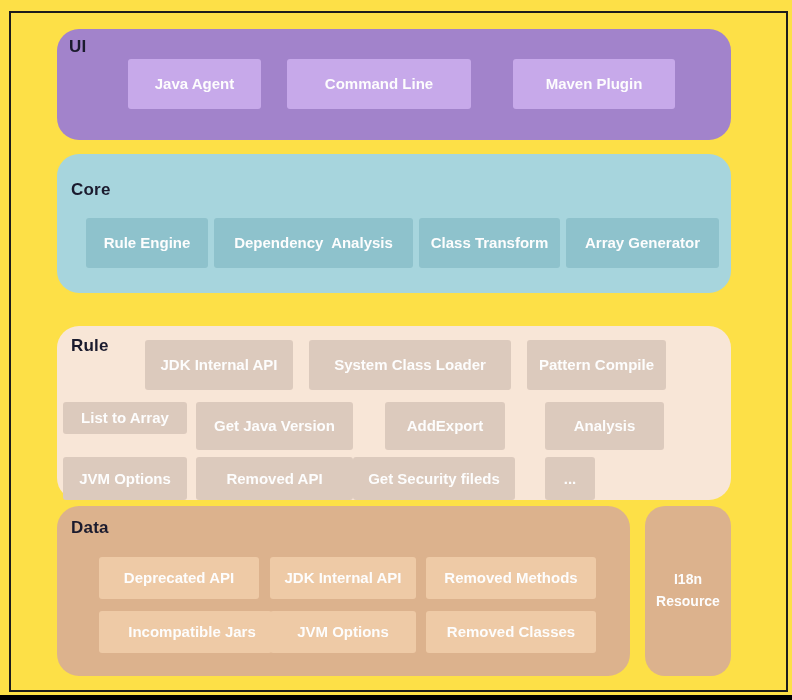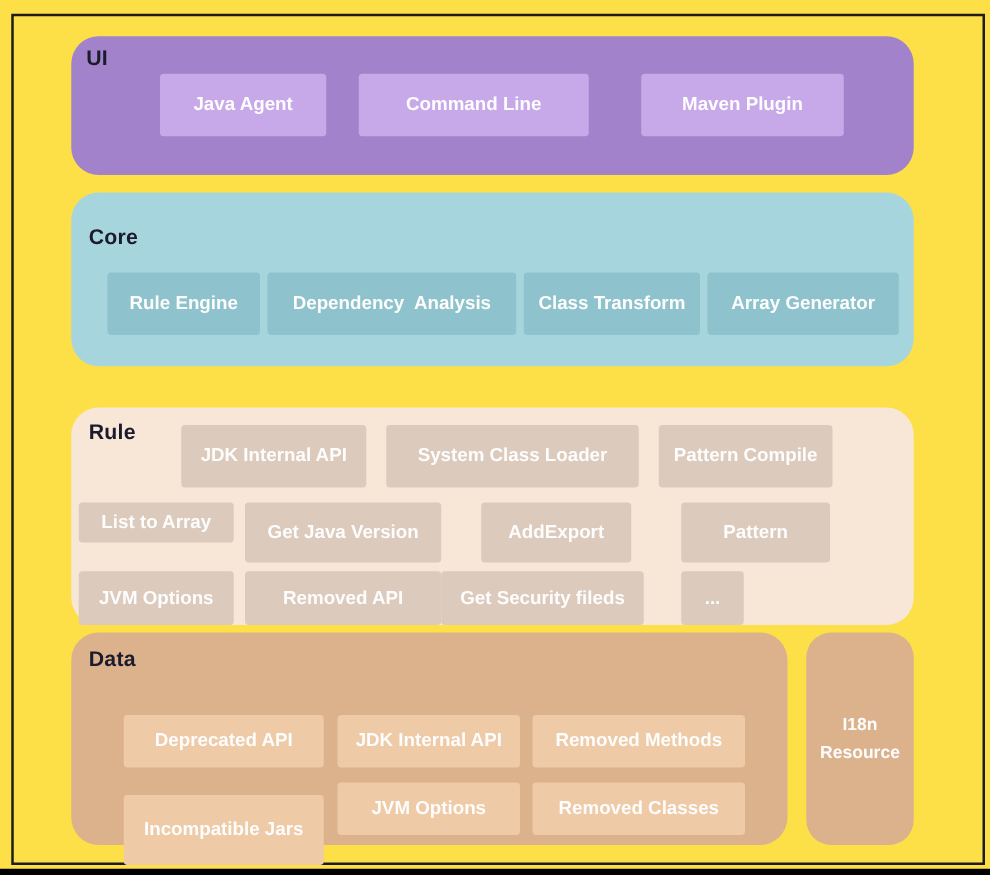--- a/index.html
+++ b/index.html
@@ -23,21 +23,21 @@
     position:absolute;font-weight:bold;font-size:17px;color:#1b1b2e;letter-spacing:.2px;
   }
   .chip{
     position:absolute;display:flex;align-items:center;justify-content:center;
     font-weight:bold;font-size:15px;color:#fdfdfd;border-radius:3px;
     white-space:pre;text-align:center;line-height:1.15;
   }
   .l-ui .chip{background:#c7a9ea;}
   .l-core .chip{background:#8ec2cc;}
   .l-rule .chip{background:#dccabd;}
-  .l-data .chip{background:#eecaa6;margin-top:15px;}
+  .l-data .chip{background:#eecaa6;}
   .side-box{
     position:absolute;background:#dcb28d;border-radius:20px;
     display:flex;flex-direction:column;align-items:center;justify-content:center;
     color:#fdfdfd;font-weight:bold;font-size:14px;line-height:1.55;text-align:center;
   }
 </style>
 </head>
 <body>
 
 <div class="canvas">
@@ -61,35 +61,35 @@
 
   <div class="layer l-rule" style="left:57px;top:306px;width:674px;height:174px;margin-top:20px;">
     <span class="layer-label" style="left:14px;top:10px;">Rule</span>
     <div class="chip" style="left:88px;top:14px;width:148px;height:50px;">JDK Internal API</div>
     <div class="chip" style="left:252px;top:14px;width:202px;height:50px;">System Class Loader</div>
     <div class="chip" style="left:470px;top:14px;width:139px;height:50px;">Pattern Compile</div>
 
     <div class="chip" style="left:6px;top:76px;width:124px;height:32px;">List to Array</div>
     <div class="chip" style="left:139px;top:76px;width:157px;height:48px;">Get Java Version</div>
     <div class="chip" style="left:328px;top:76px;width:120px;height:48px;">AddExport</div>
-    <div class="chip" style="left:488px;top:76px;width:119px;height:48px;">Pattern</div>
+    <div class="chip" style="left:488px;top:76px;width:119px;height:48px;">Analysis</div>
 
     <div class="chip" style="left:6px;top:131px;width:124px;height:43px;">JVM Options</div>
     <div class="chip" style="left:139px;top:131px;width:157px;height:43px;">Removed API</div>
     <div class="chip" style="left:296px;top:131px;width:162px;height:43px;">Get Security fileds</div>
     <div class="chip" style="left:488px;top:131px;width:50px;height:43px;">...</div>
   </div>
 
   <div class="layer l-data" style="left:57px;top:506px;width:573px;height:170px;">
     <span class="layer-label" style="left:14px;top:12px;">Data</span>
     <div class="chip" style="left:42px;top:51px;width:160px;height:42px;">Deprecated API</div>
     <div class="chip" style="left:213px;top:51px;width:146px;height:42px;">JDK Internal API</div>
     <div class="chip" style="left:369px;top:51px;width:170px;height:42px;">Removed Methods</div>
 
-    <div class="chip" style="left:42px;top:115px;width:160px;height:56px;">Incompatible Jars</div>
+    <div class="chip" style="left:42px;top:105px;width:160px;height:42px;padding-left:13px;">Incompatible Jars</div>
     <div class="chip" style="left:213px;top:105px;width:146px;height:42px;">JVM Options</div>
     <div class="chip" style="left:369px;top:105px;width:170px;height:42px;">Removed Classes</div>
   </div>
 
   <div class="side-box" style="left:645px;top:506px;width:86px;height:170px;">
     <span>I18n</span>
     <span>Resource</span>
   </div>
 
   <div class="bottom-bar"></div>

